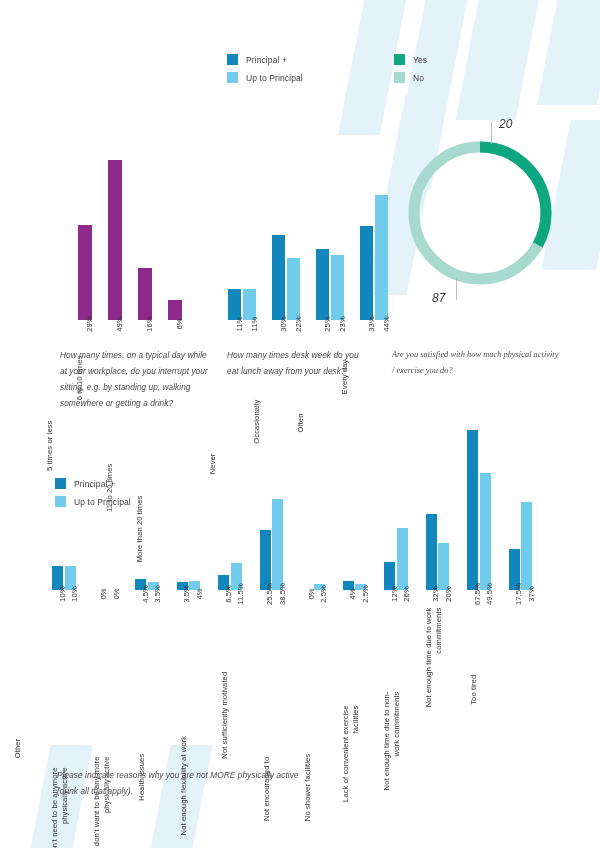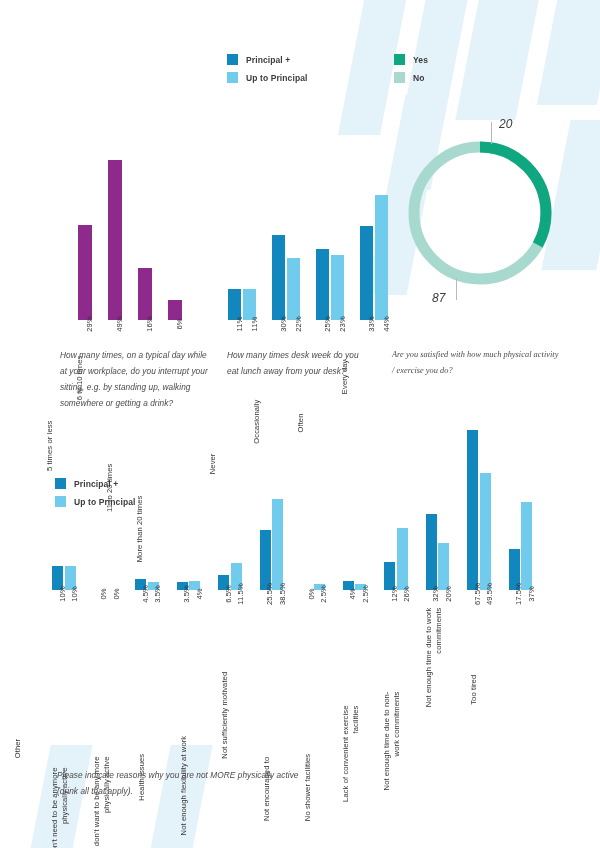--- a/index.html
+++ b/index.html
@@ -18,21 +18,21 @@
   .deco.top-c{left:468px;top:-10px;width:60px;height:130px;transform:skewX(-11deg);}
   .deco.top-d{left:548px;top:-10px;width:60px;height:115px;transform:skewX(-11deg);}
   .deco.mid-a{left:386px;top:95px;width:40px;height:200px;transform:skewX(-11deg);}
   .deco.mid-b{left:556px;top:120px;width:55px;height:150px;transform:skewX(-11deg);}
   .deco.bot-a{left:40px;top:745px;width:42px;height:110px;transform:skewX(-11deg);}
   .deco.bot-b{left:160px;top:745px;width:42px;height:110px;transform:skewX(-11deg);}
 
   .content{position:relative;z-index:2;}
 
   
-  .legend{position:absolute;font-weight:bold;}
+  .legend{position:absolute;}
   .legend .row{display:flex;align-items:center;margin-bottom:7px;}
   .legend .swatch{width:11px;height:11px;margin-right:8px;flex:0 0 auto;}
   .legend .lbl{font-size:8.5px;color:#3b3b3b;white-space:nowrap;letter-spacing:.1px;}
 
   
   .chart{position:absolute;}
   .plot{position:absolute;display:flex;align-items:flex-end;}
   .grp{display:flex;align-items:flex-end;justify-content:center;}
   .bar{position:relative;}
   .bar .val{

